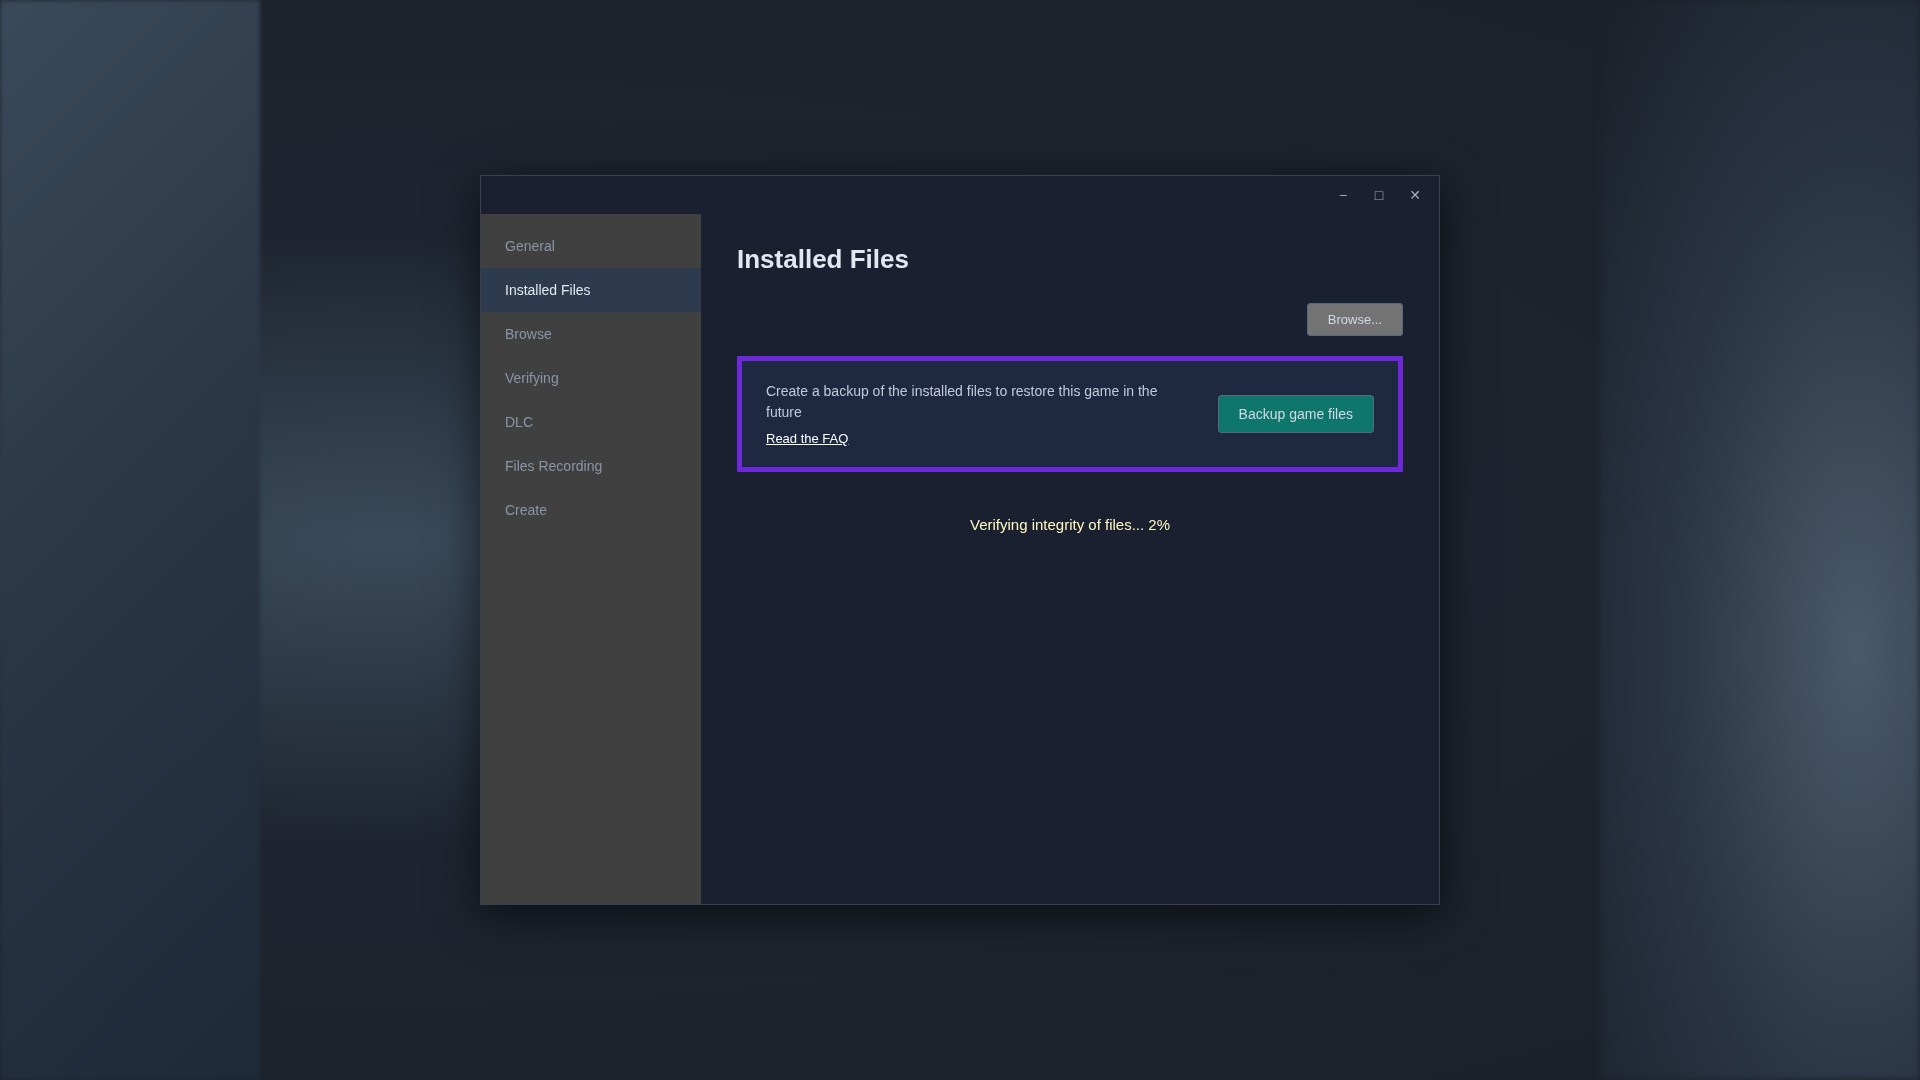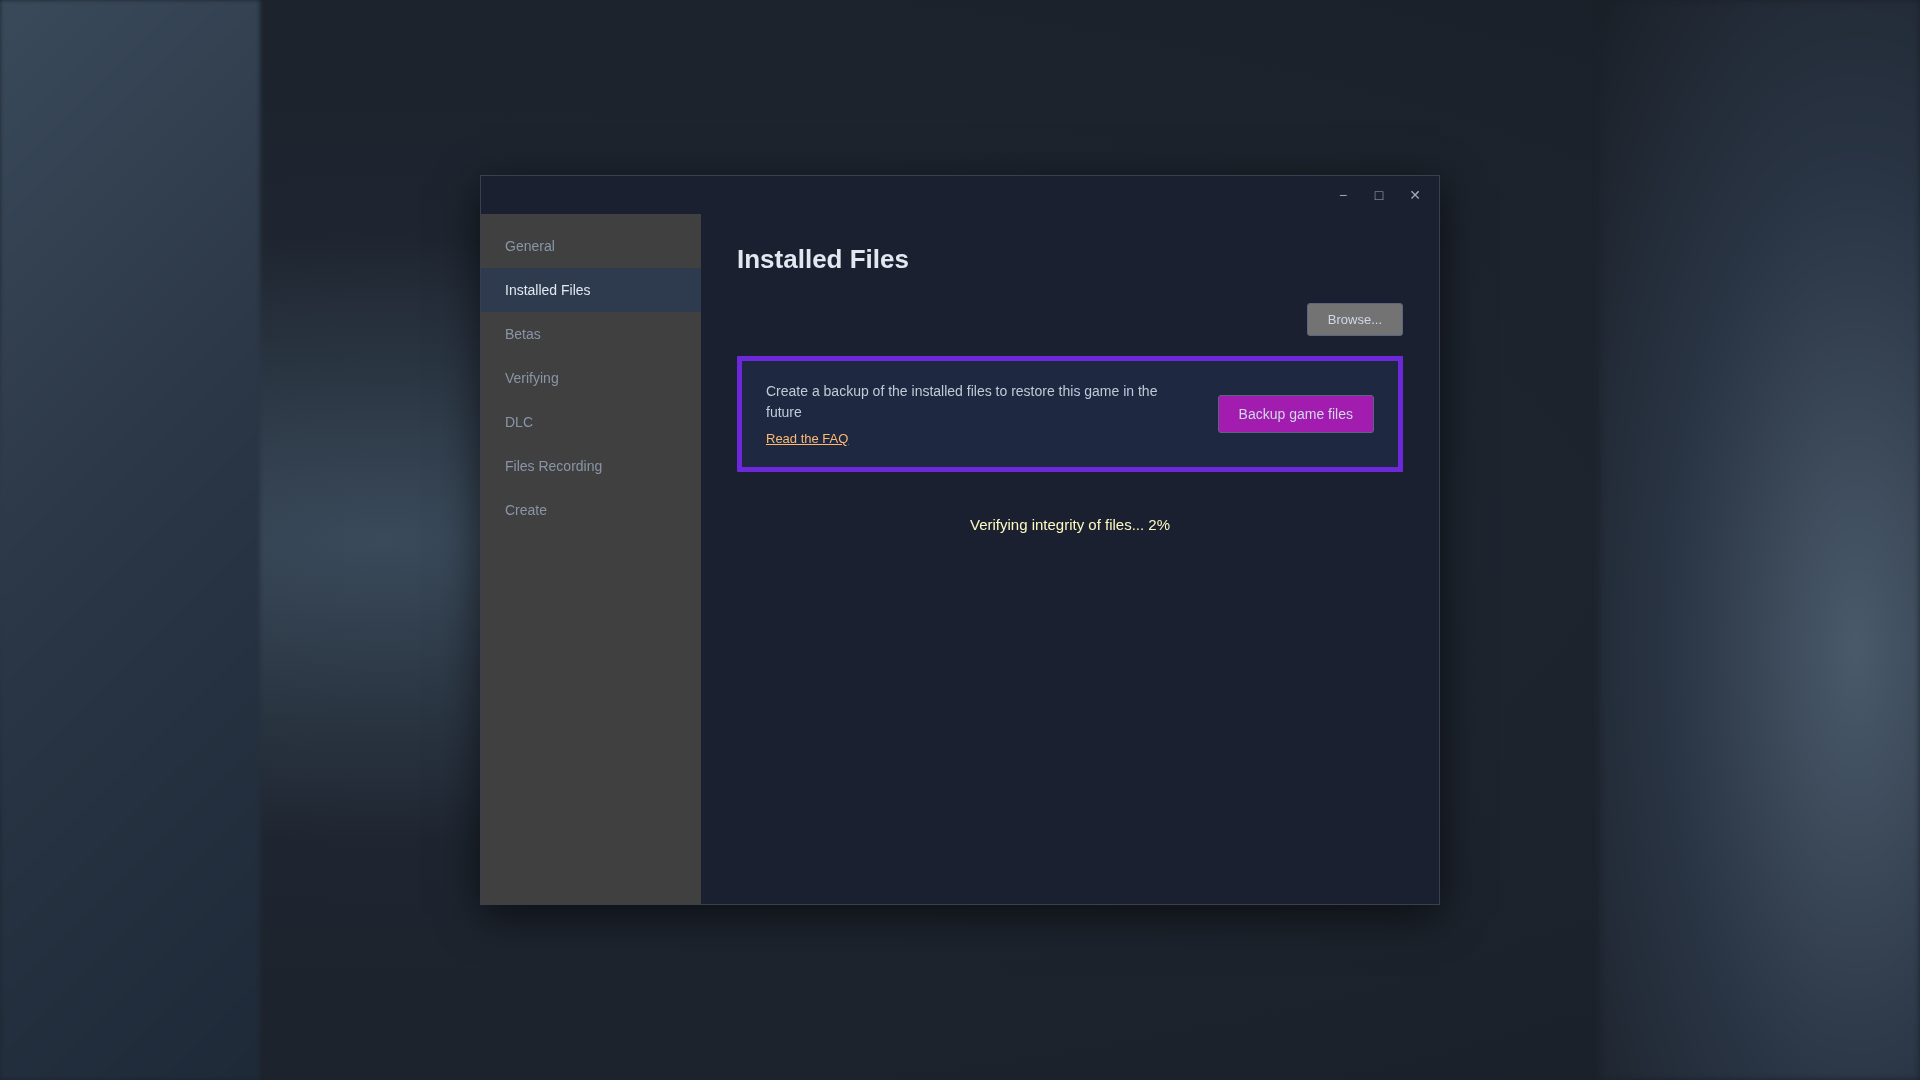--- a/index.html
+++ b/index.html
@@ -155,28 +155,28 @@
     }
 
     .backup-desc {
       color: #c0cad8;
       font-size: 14px;
       line-height: 1.5;
       margin-bottom: 6px;
     }
 
     .backup-faq {
-      color: #fdba74;
+      color: #ffffff;
       font-size: 13px;
       cursor: pointer;
       text-decoration: underline;
     }
 
     .backup-btn {
-      background: #a21caf;
+      background: #0f766e;
       border: 1px solid #5a6580;
       color: #d0d8e8;
       padding: 10px 20px;
       font-size: 14px;
       cursor: pointer;
       white-space: nowrap;
       border-radius: 3px;
       margin-left: 24px;
       flex-shrink: 0;
     }
@@ -199,21 +199,21 @@
   <div class="titlebar">
     <div class="titlebar-btn minimize">−</div>
     <div class="titlebar-btn maximize">□</div>
     <div class="titlebar-btn close">✕</div>
   </div>
 
   <div class="window-body">
     <div class="sidebar">
       <div class="sidebar-item">General</div>
       <div class="sidebar-item active">Installed Files</div>
-      <div class="sidebar-item">Betas</div>
+      <div class="sidebar-item">Browse</div>
       <div class="sidebar-item">Verifying</div>
       <div class="sidebar-item">DLC</div>
       <div class="sidebar-item">Files Recording</div>
       <div class="sidebar-item">Create</div>
     </div>
 
     <div class="content">
       <div class="page-title">Installed Files</div>
 
       <div class="browse-row">

